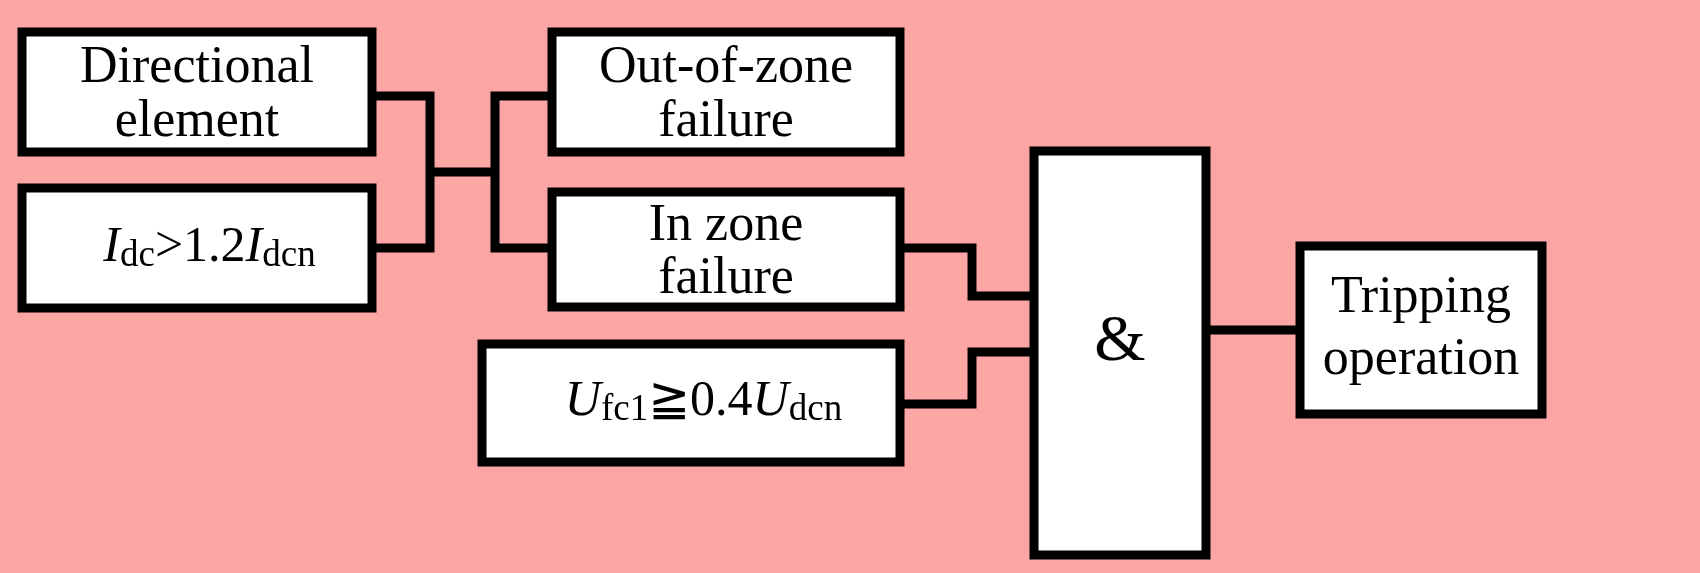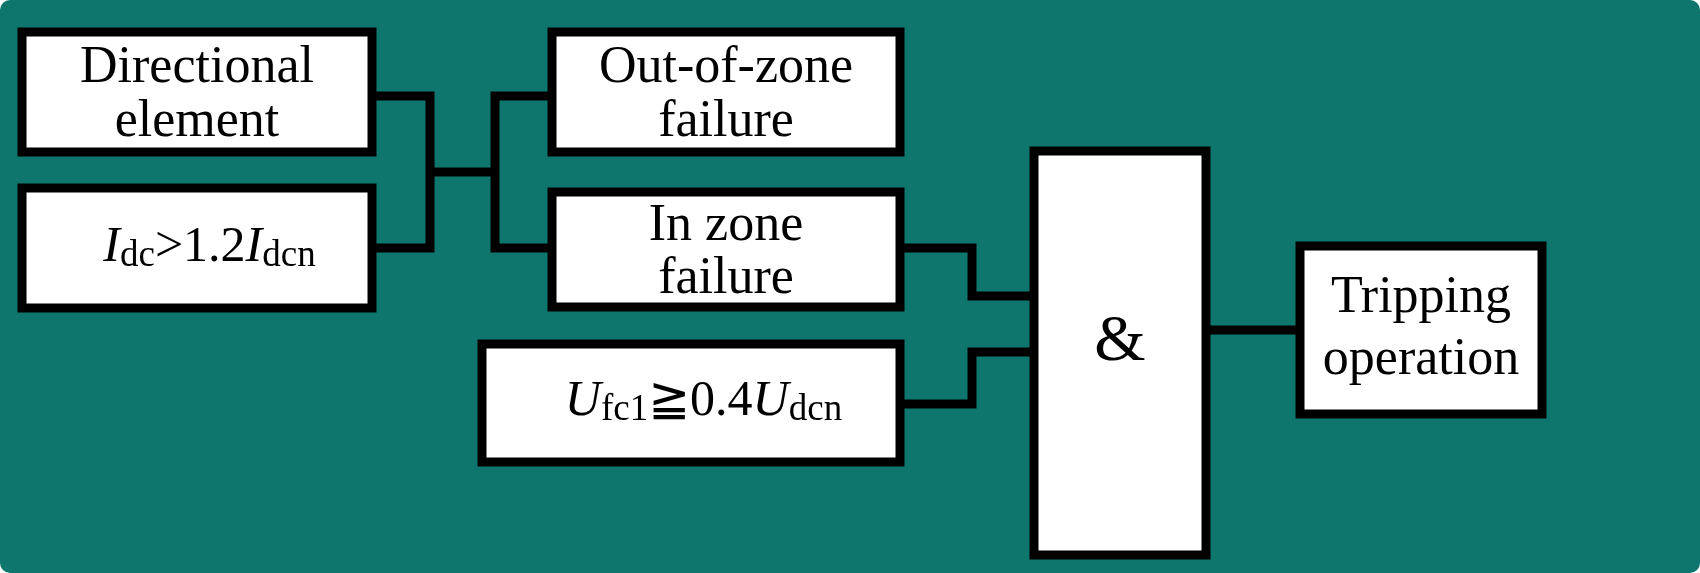--- a/index.html
+++ b/index.html
@@ -4,24 +4,23 @@
 <style>
   html, body {
     margin: 0;
     padding: 0;
     background: #ffffff;
   }
   #diagram-root {
     position: relative;
     width: 1700px;
     height: 573px;
-    background: #0f766e;
+    background: #fca5a5;
     overflow: hidden;
     font-family: "Liberation Serif", "DejaVu Serif", serif;
-    border-radius: 10px;
   }
   svg.canvas {
     position: absolute;
     top: 0;
     left: 0;
     width: 1700px;
     height: 573px;
     display: block;
   }
   .node-box {

